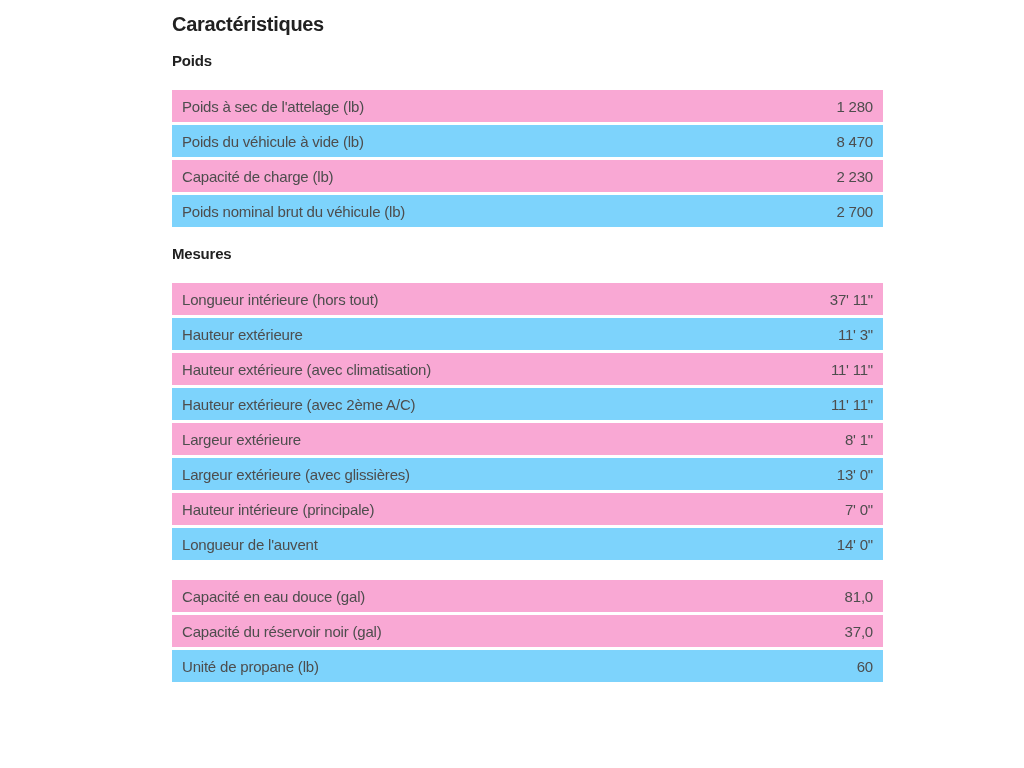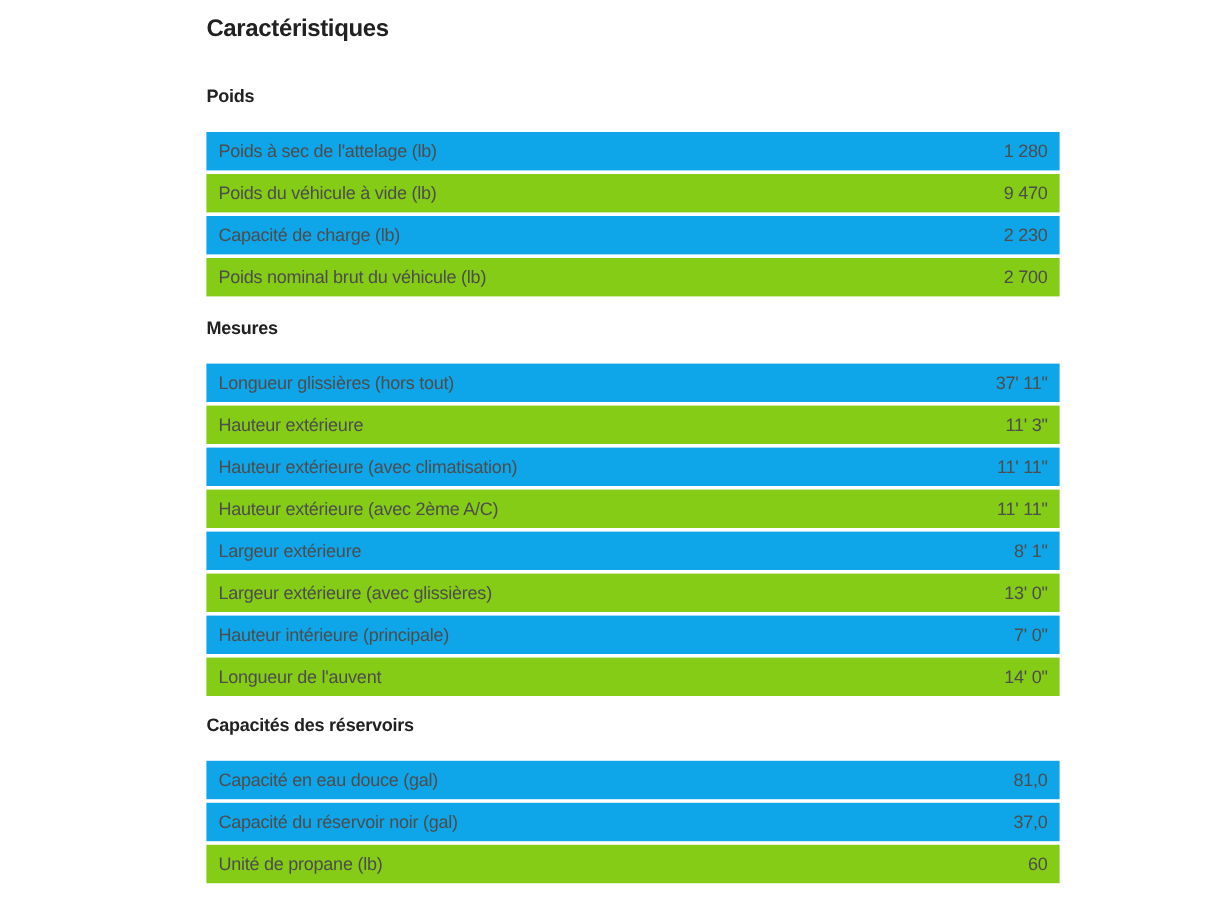--- a/index.html
+++ b/index.html
@@ -31,74 +31,74 @@
     letter-spacing: -0.3px;
   }
   .section-heading {
     margin: 0;
     font-size: 15px;
     line-height: 18px;
     font-weight: bold;
     color: #212121;
     letter-spacing: -0.2px;
   }
-  .mt-a { margin-top: 36px; }
+  .mt-a { margin-top: 16px; }
   .mt-b { margin-top: 18px; }
   .mt-c { margin-top: 16px; }
   .spec-table {
     margin-top: 20px;
     width: 100%;
   }
   .row {
     display: flex;
     align-items: center;
     height: 32px;
     margin-bottom: 3px;
     padding: 0 10px;
     font-size: 15px;
     color: #4d4d4d;
     letter-spacing: -0.2px;
   }
-  .row.odd  { background: #0ea5e9; }
-  .row.even { background: #84cc16; }
+  .row.odd  { background: #f9a8d4; }
+  .row.even { background: #7dd3fc; }
   .label { white-space: nowrap; }
   .value { margin-left: auto; white-space: nowrap; }
 </style>
 </head>
 <body>
 
 <div class="viewport">
   <div class="content">
 
     <h1 class="page-title">Caractéristiques</h1>
 
     <h2 class="section-heading mt-a">Poids</h2>
     <div class="spec-table">
       <div class="row odd">
         <span class="label">Poids à sec de l'attelage (lb)</span>
         <span class="value">1 280</span>
       </div>
       <div class="row even">
         <span class="label">Poids du véhicule à vide (lb)</span>
-        <span class="value">9 470</span>
+        <span class="value">8 470</span>
       </div>
       <div class="row odd">
         <span class="label">Capacité de charge (lb)</span>
         <span class="value">2 230</span>
       </div>
       <div class="row even">
         <span class="label">Poids nominal brut du véhicule (lb)</span>
         <span class="value">2 700</span>
       </div>
     </div>
 
     <h2 class="section-heading mt-b">Mesures</h2>
     <div class="spec-table">
       <div class="row odd">
-        <span class="label">Longueur glissières (hors tout)</span>
+        <span class="label">Longueur intérieure (hors tout)</span>
         <span class="value">37' 11"</span>
       </div>
       <div class="row even">
         <span class="label">Hauteur extérieure</span>
         <span class="value">11' 3"</span>
       </div>
       <div class="row odd">
         <span class="label">Hauteur extérieure (avec climatisation)</span>
         <span class="value">11' 11"</span>
       </div>
@@ -117,21 +117,20 @@
       <div class="row odd">
         <span class="label">Hauteur intérieure (principale)</span>
         <span class="value">7' 0"</span>
       </div>
       <div class="row even">
         <span class="label">Longueur de l'auvent</span>
         <span class="value">14' 0"</span>
       </div>
     </div>
 
-    <h2 class="section-heading mt-c">Capacités des réservoirs</h2>
     <div class="spec-table">
       <div class="row odd">
         <span class="label">Capacité en eau douce (gal)</span>
         <span class="value">81,0</span>
       </div>
       <div class="row odd">
         <span class="label">Capacité du réservoir noir (gal)</span>
         <span class="value">37,0</span>
       </div>
       <div class="row even">

